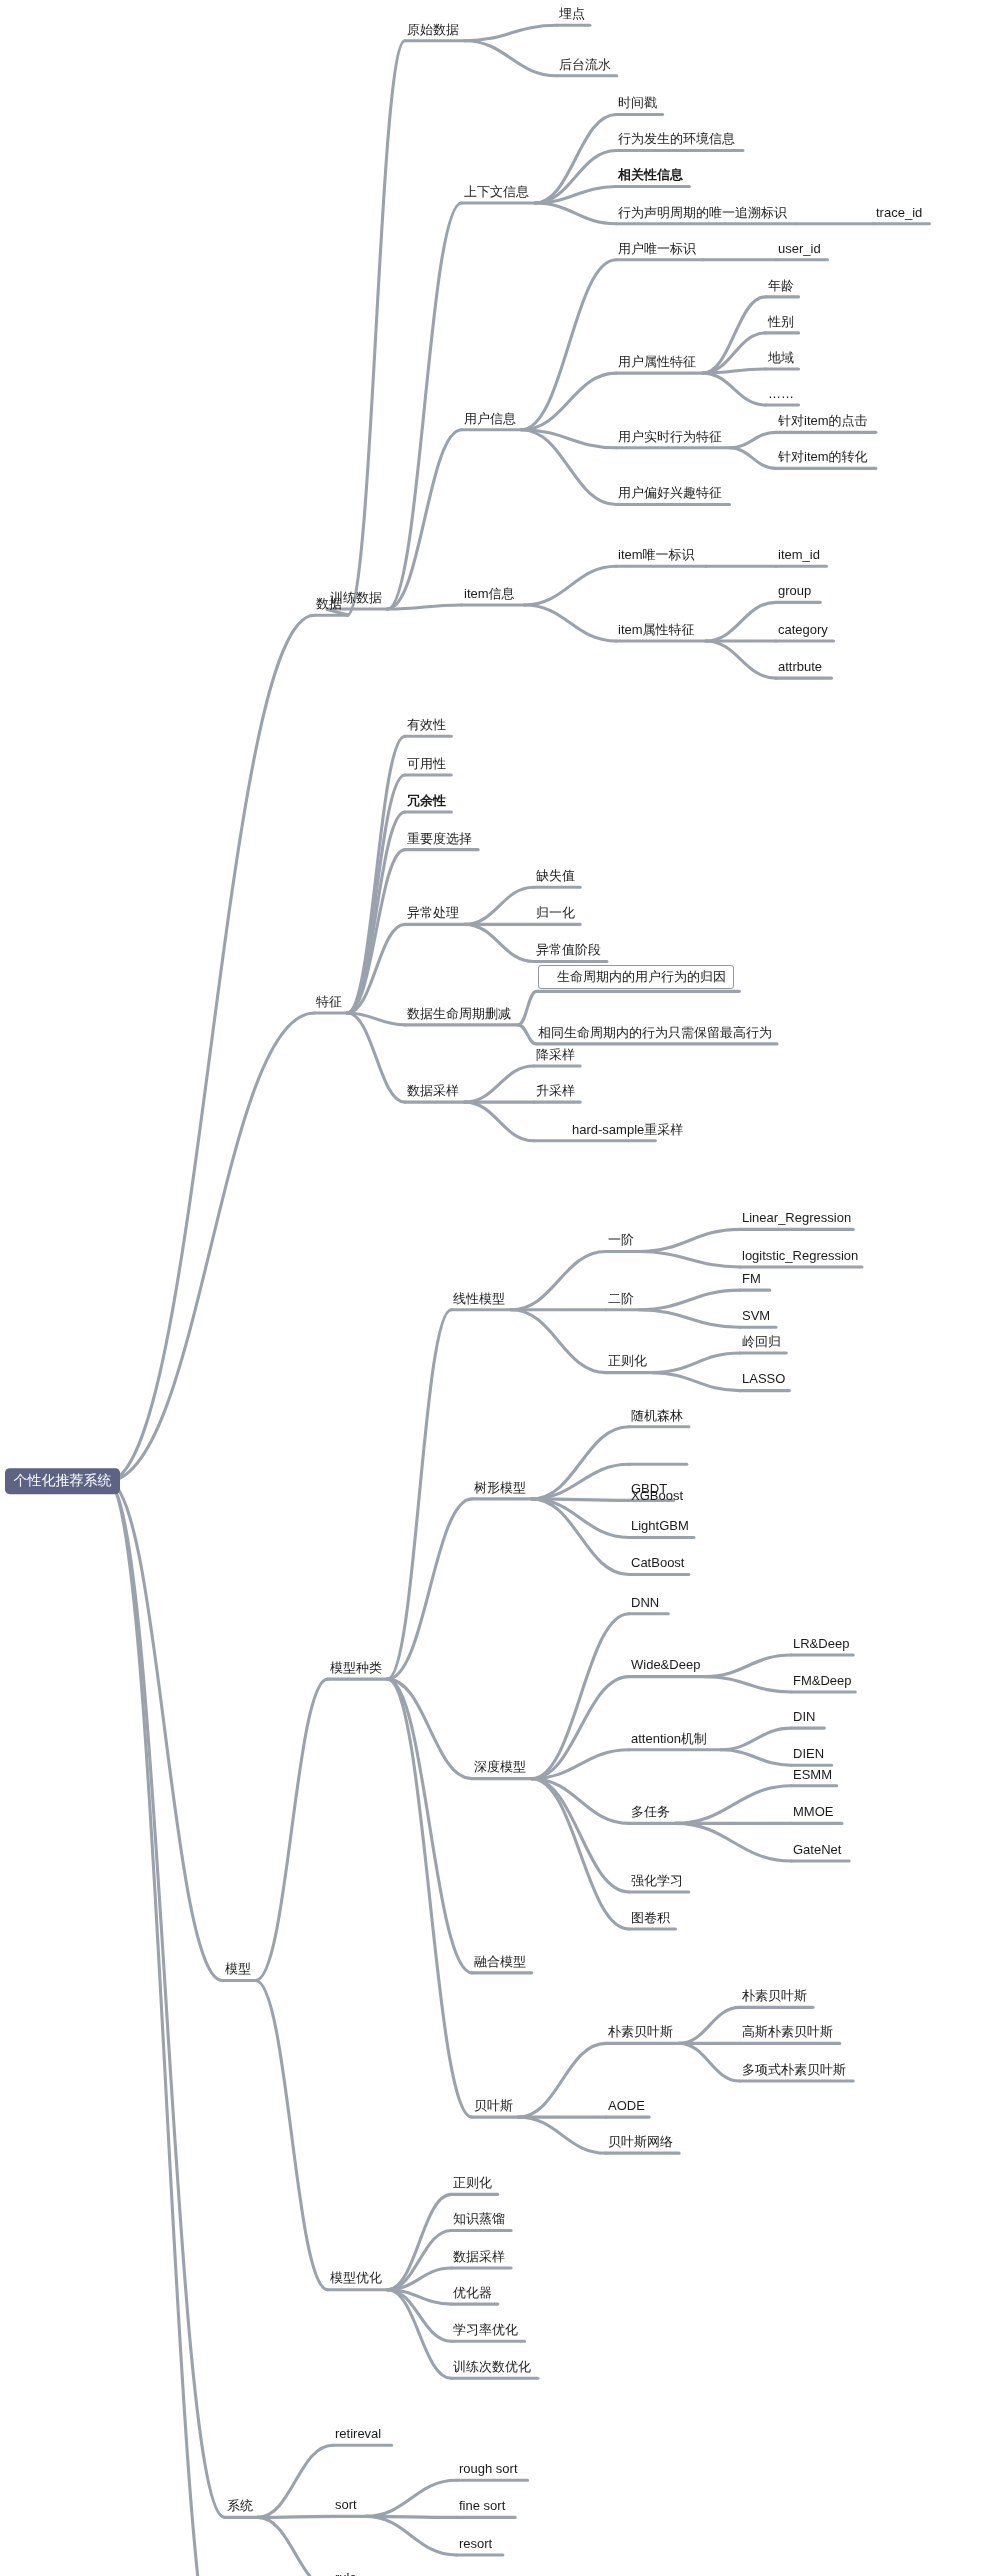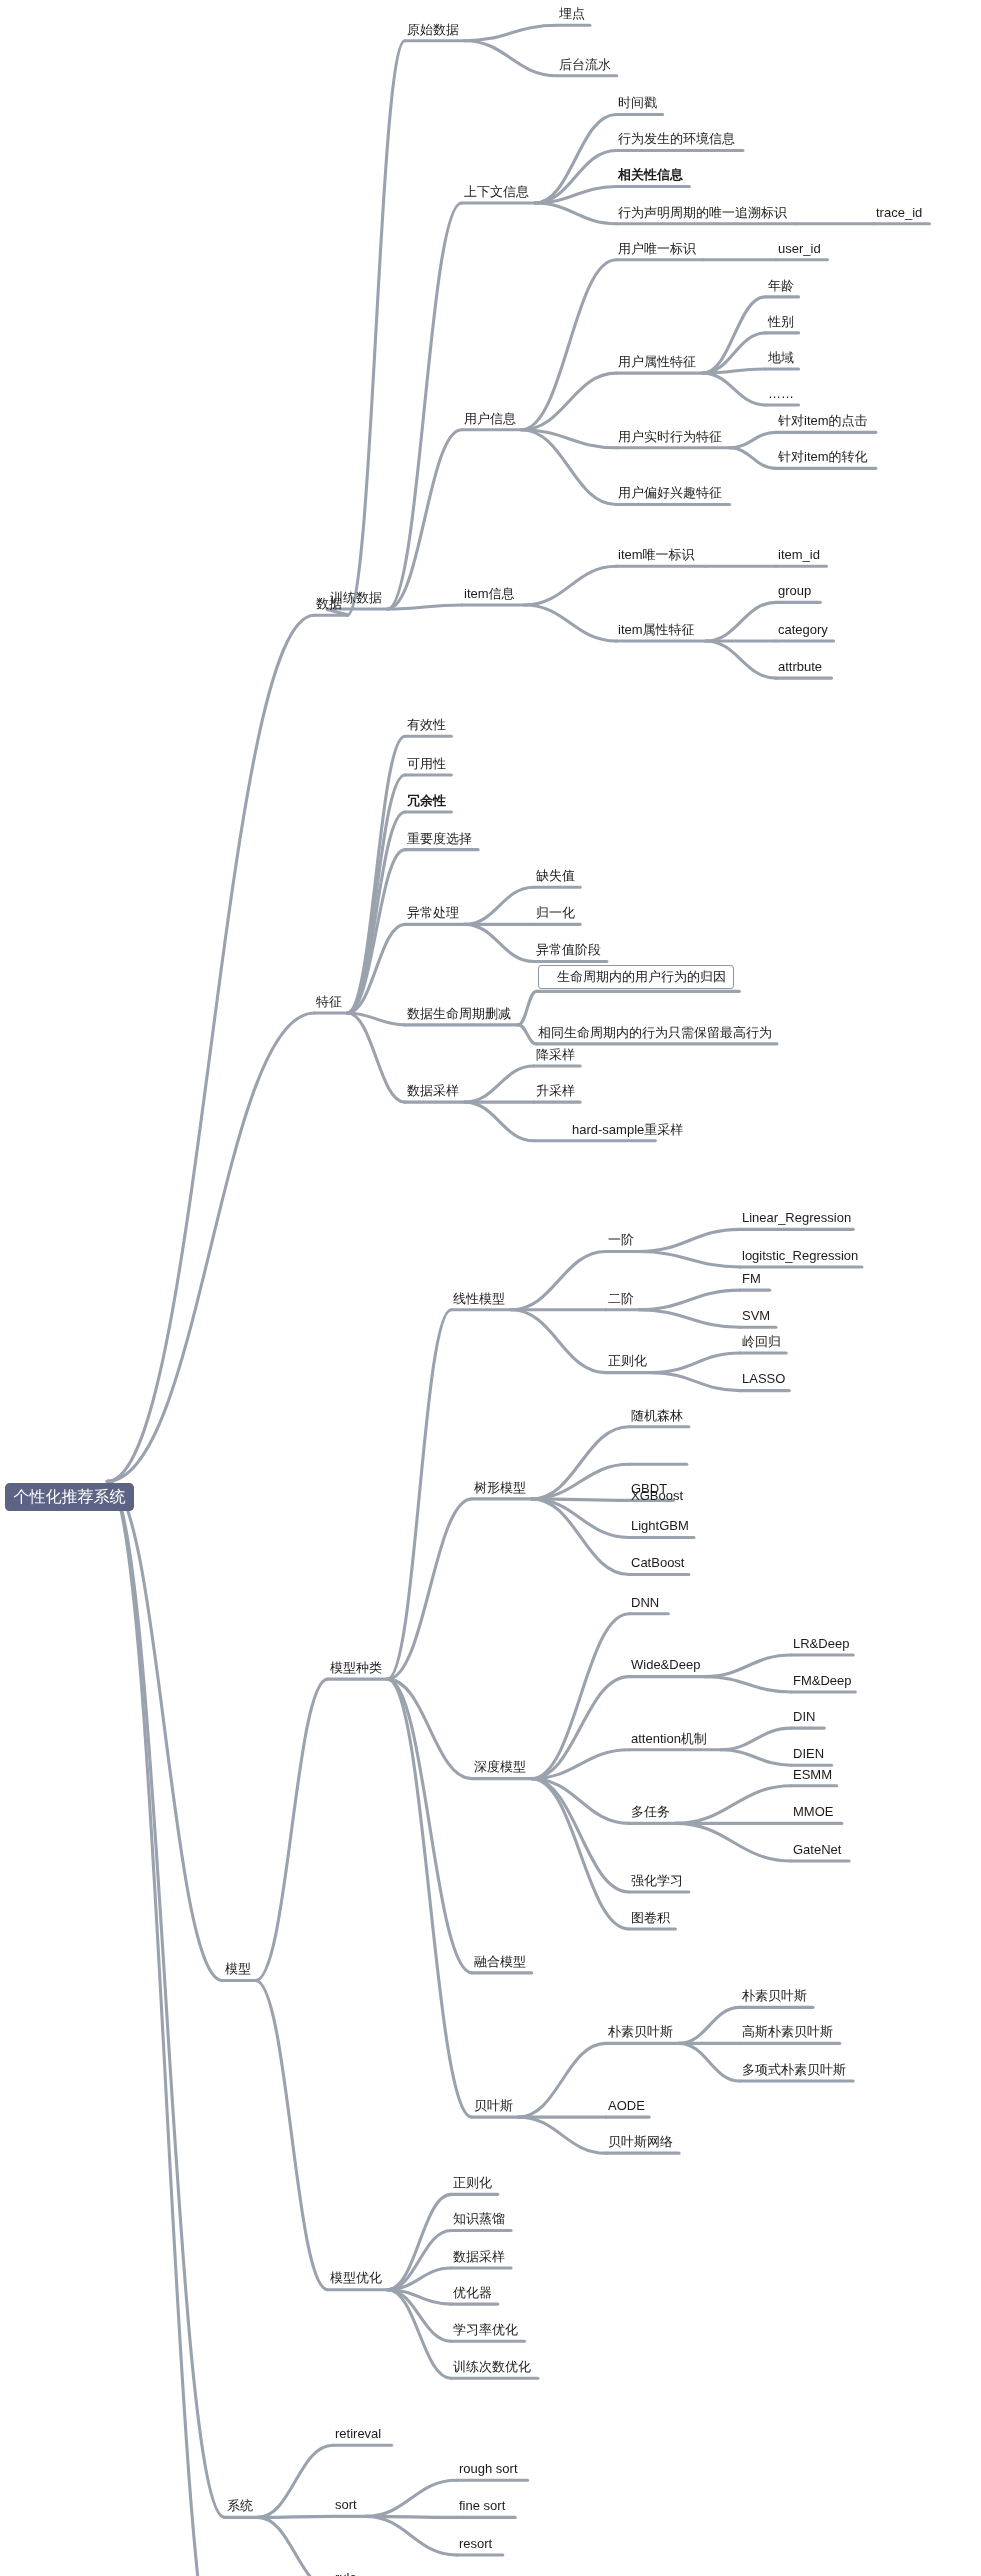--- a/index.html
+++ b/index.html
@@ -4,21 +4,21 @@
 <style>
   html,body{margin:0;padding:0;background:#ffffff;}
   body{font-family:"Liberation Sans","DejaVu Sans",sans-serif;}
   #mindmap-root{position:relative;width:982px;height:2772px;background:#fff;overflow:hidden;}
   #edges{position:absolute;left:0;top:0;width:982px;height:2772px;}
   .node{position:absolute;white-space:nowrap;color:#1b1b1b;font-size:13px;line-height:1.1;
         transform:translate(0,-100%);padding-bottom:2.1px;}
   .node.root{
     transform:translate(0,-50%);
     background:#5c6384;color:#ffffff;border-radius:4.6px;
-    padding:4.6px 8.2px 5.7px 8.2px;font-size:16px;margin-top:16px;
+    padding:4.6px 8.2px 5.7px 8.2px;font-size:14px;
   }
   .node.boxed{
     border:1px solid #8d95a3;border-radius:3.1px;background:#fff;
     padding:3.6px 7.2px 4.1px 7.2px;transform:translate(0,-100%);
   }
 </style>
 </head>
 <body>
 
 <div id="mindmap-root">

